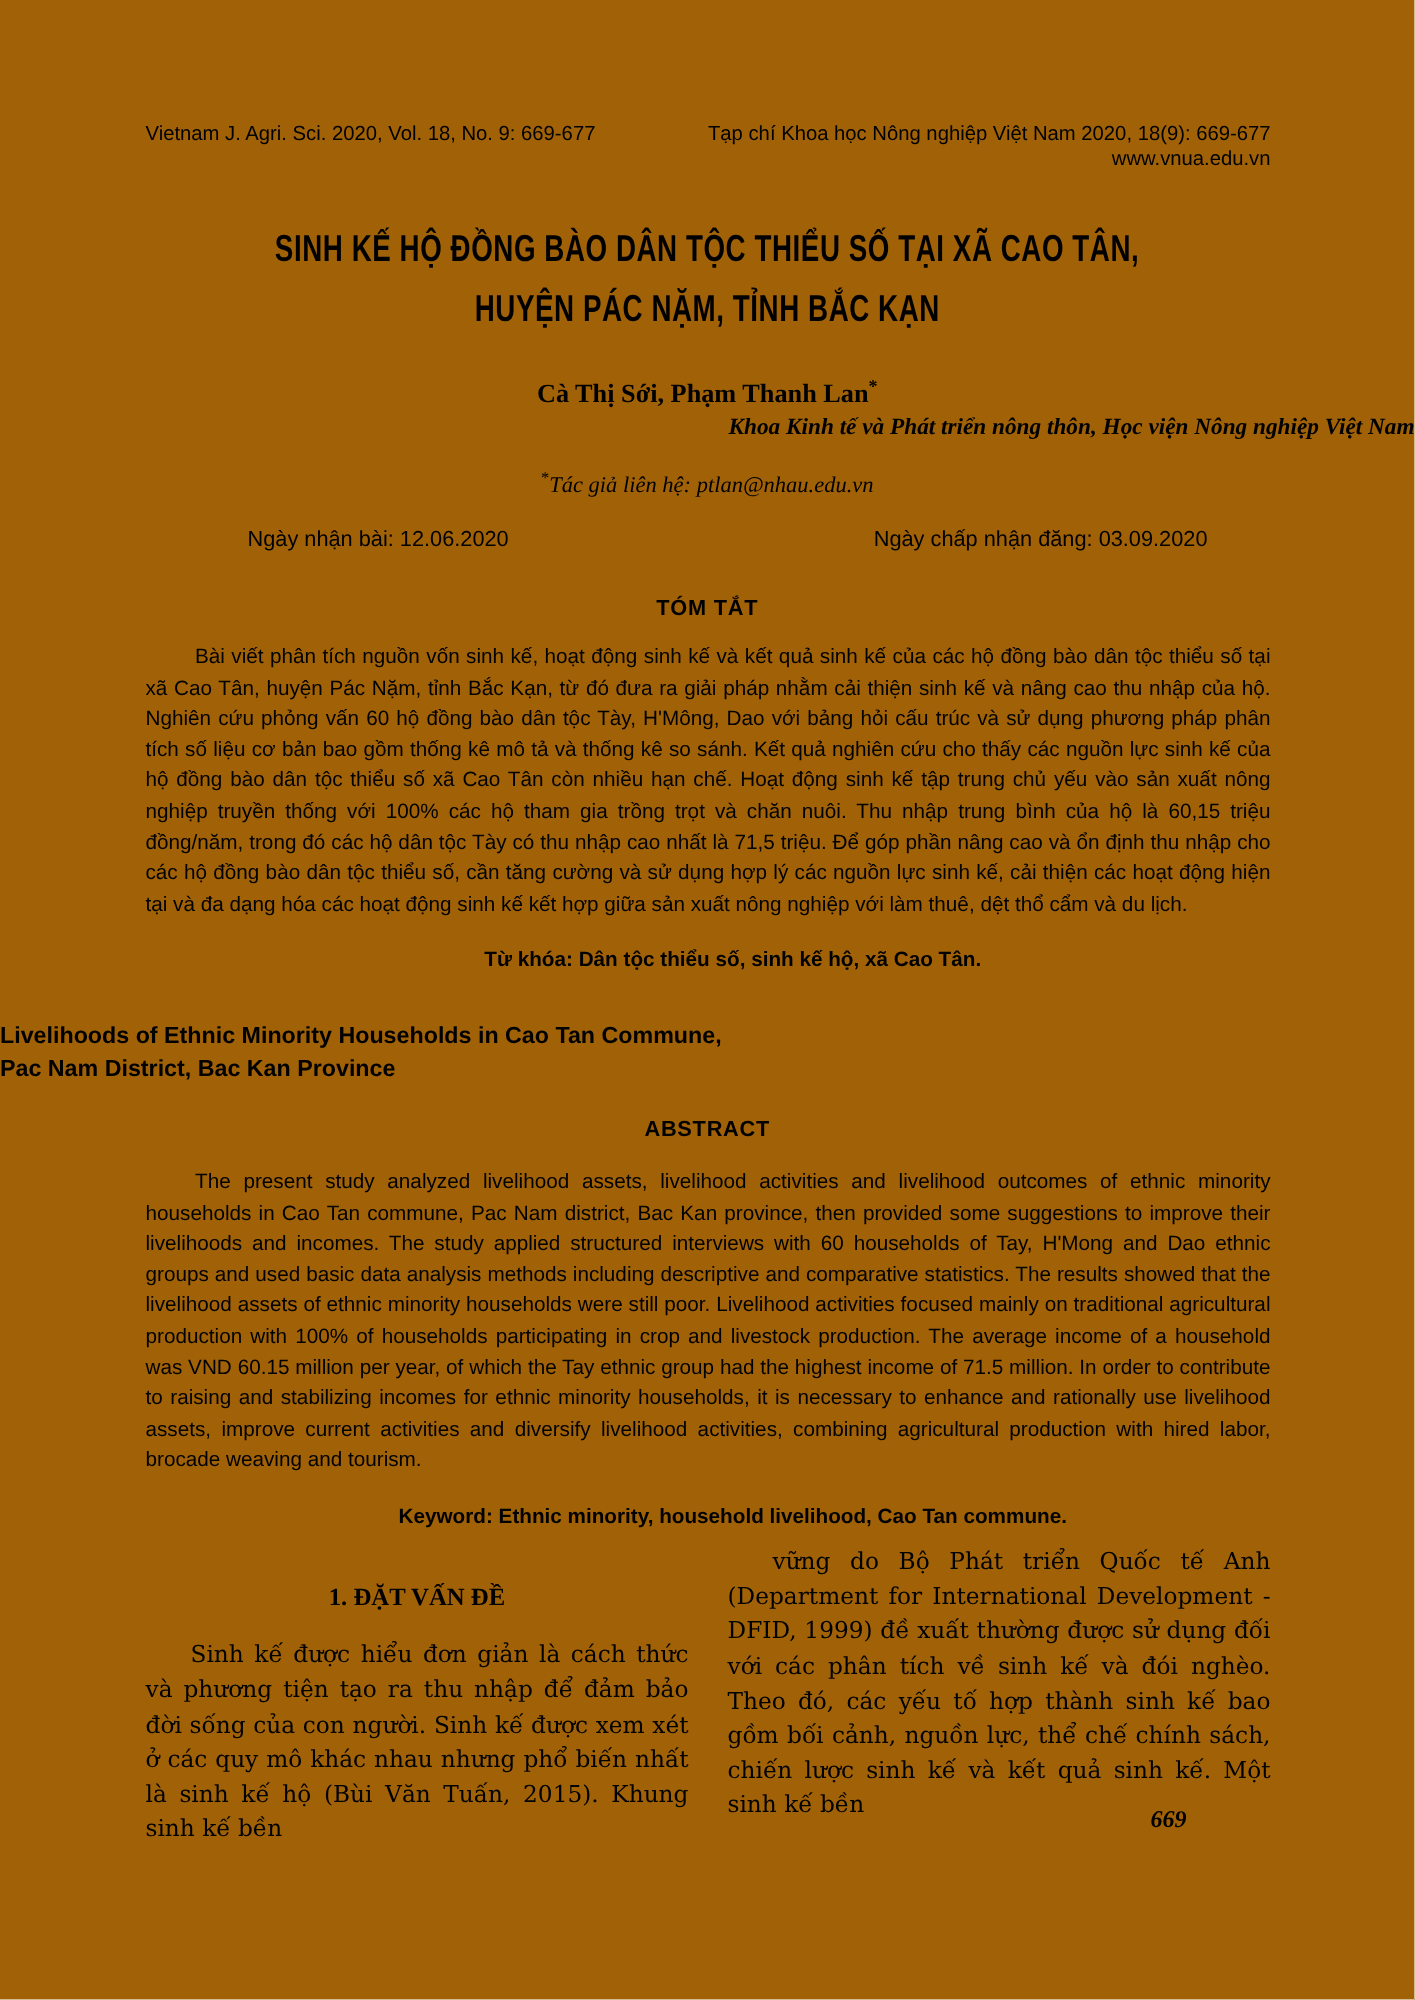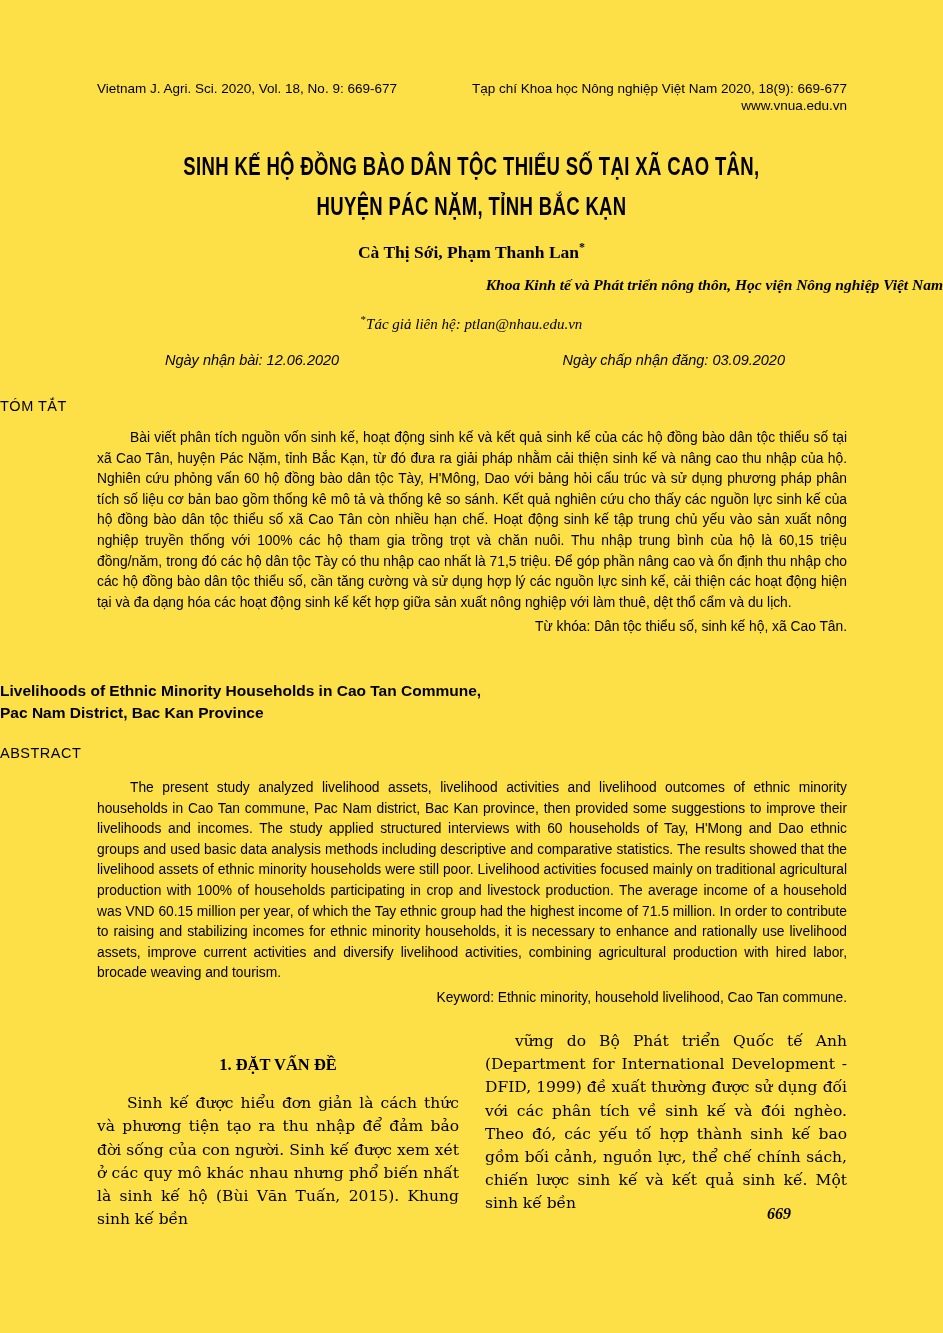--- a/index.html
+++ b/index.html
@@ -4,21 +4,21 @@
 <style>
   html, body {
     margin: 0;
     padding: 0;
     background: #ffffff;
   }
   .page {
     position: relative;
     width: 943px;
     height: 1333px;
-    background: #fde047;
+    background: #a16207;
     color: #000000;
     overflow: hidden;
   }
   .sans  { font-family: "Liberation Sans", sans-serif; }
   .serif { font-family: "DejaVu Serif", serif; }
 
   
   .header {
     position: absolute;
     left: 97px; right: 96px; top: 80px;
@@ -42,21 +42,21 @@
     white-space: nowrap;
   }
   .title-vi .condense {
     display: inline-block;
     transform: scaleX(0.74);
     transform-origin: center center;
   }
 
   .authors {
     position: absolute;
-    left: 0; right: 0; top: 240px;
+    left: 0; right: 0; top: 250px;
     text-align: center;
     font-size: 17.5px;
     font-weight: bold;
     font-family: "Liberation Serif", serif;
   }
   .authors sup { font-size: 12px; }
 
   .affiliation {
     position: absolute;
     left: 0; right: 0; top: 276px;
@@ -72,51 +72,51 @@
     left: 0; right: 0; top: 313px;
     text-align: center;
     font-size: 15px;
     font-style: italic;
     font-family: "Liberation Serif", serif;
   }
   .contact sup { font-size: 11px; font-style: normal; }
 
   .dates {
     position: absolute;
-    left: 97px; right: 100px; top: 352px;
+    left: 97px; right: 80px; top: 352px;
     display: flex;
     justify-content: space-between;
     padding-left: 68px;
     padding-right: 58px;
     font-size: 14.5px;
-    font-style: italic;
   }
 
   
   .abs-heading {
     position: absolute;
     left: 0; right: 0;
-    text-align: left;
+    text-align: center;
     font-size: 14.5px;
     letter-spacing: 0.5px;
+    font-weight: bold;
   }
   .abs-heading.vi { top: 398px; }
   .abs-heading.en { top: 745px; }
 
   .abs-block {
     position: absolute;
     left: 97px; right: 96px;
     font-size: 13.8px;
     line-height: 20.6px;
     text-align: justify;
   }
   .abs-block.vi { top: 428px; }
   .abs-block.en { top: 778px; }
   .abs-body    { text-indent: 33px; }
-  .abs-kw      { text-indent: 33px; margin-top: 4px; text-align: right; }
+  .abs-kw      { text-indent: 33px; margin-top: 17px; text-align: center; font-weight: bold; }
 
   .title-en {
     position: absolute;
     left: 0; right: 0; top: 680px;
     text-align: left;
     font-weight: bold;
     font-size: 15.5px;
     line-height: 22px;
   }
 

